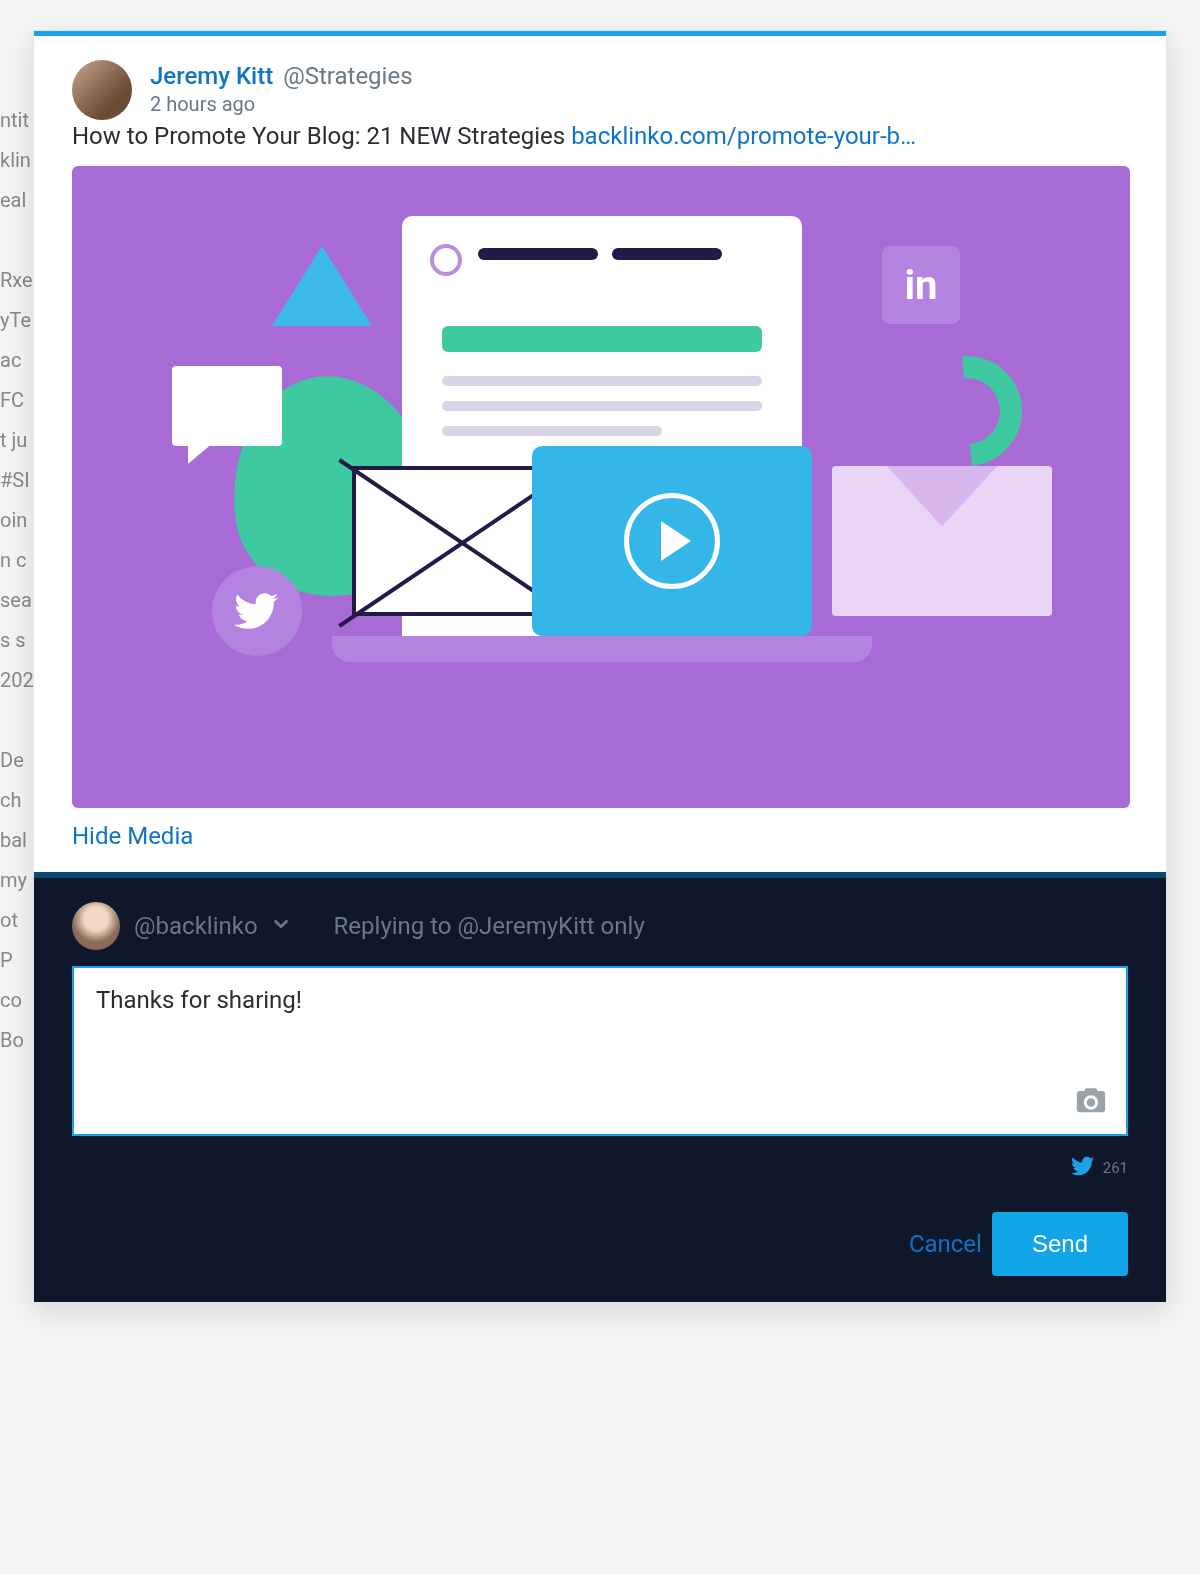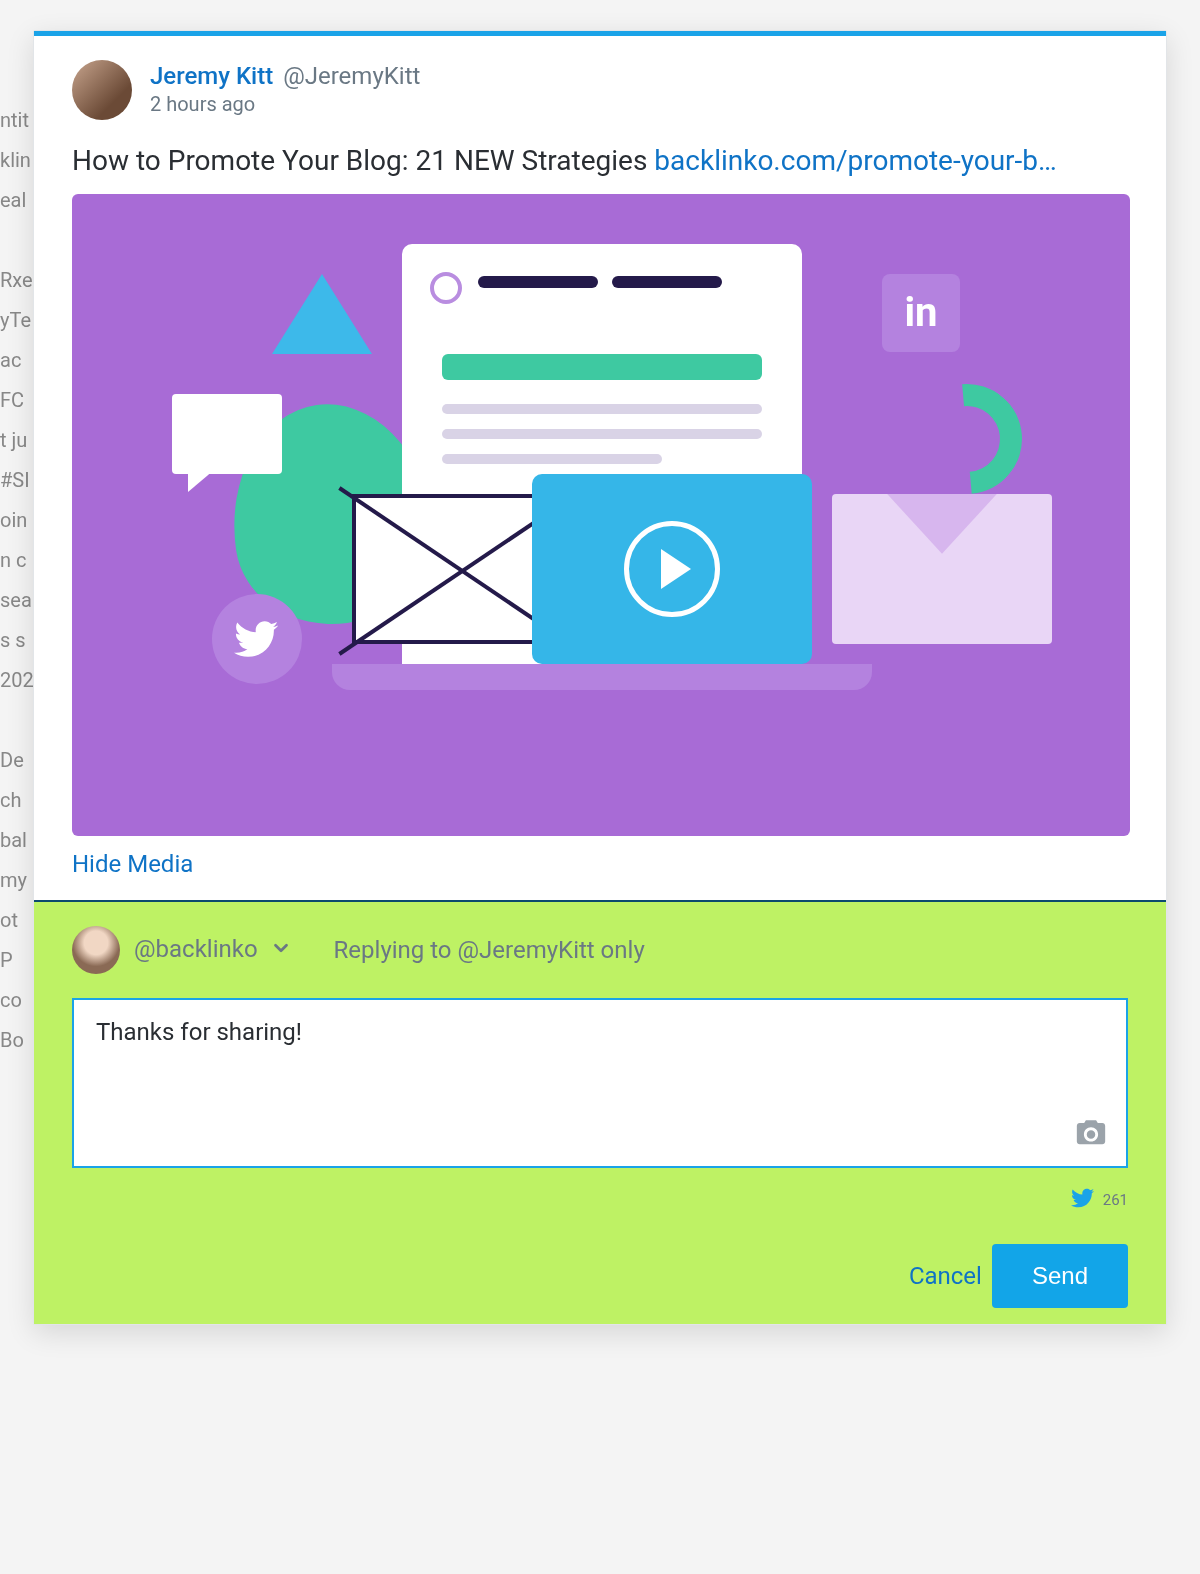--- a/index.html
+++ b/index.html
@@ -83,22 +83,21 @@
     font-size: 24px;
     font-weight: 400;
     margin-left: 6px;
   }
   .timeago {
     color: #6a7884;
     font-size: 20px;
     margin-top: 2px;
   }
   .tweet-text {
-    margin-top: 22px;
-    font-size: 28px;
+    font-size: 24px;
     color: #2a2e33;
     line-height: 1.35;
   }
   .tweet-link {
     color: #0f73c6;
   }
   .media-card {
     margin-top: 14px;
     width: 1058px;
     height: 642px;
@@ -108,23 +107,23 @@
     overflow: hidden;
   }
   .hide-media {
     display: inline-block;
     margin-top: 14px;
     color: #0f73c6;
     font-size: 24px;
     cursor: pointer;
   }
   .reply-section {
-    background: #bef264;
-    padding: 24px 38px 16px 38px;
-    border-top: 2px solid #0c4a6e;
+    background: #0f172a;
+    padding: 24px 38px 26px 38px;
+    border-top: 6px solid #0c4a6e;
   }
   .reply-meta {
     display: flex;
     align-items: center;
     gap: 14px;
   }
   .reply-avatar {
     width: 48px; height: 48px;
     border-radius: 50%;
     background: radial-gradient(circle at 50% 35%, #f1d7c4 0 30%, #8a6a55 60%);
@@ -140,21 +139,21 @@
     display: inline-block;
     margin-left: 6px;
     vertical-align: middle;
   }
   .reply-context {
     color: #6a7884;
     font-size: 24px;
     margin-left: 28px;
   }
   .reply-box {
-    margin-top: 24px;
+    margin-top: 16px;
     width: 100%;
     min-height: 170px;
     background: #fff;
     border: 2px solid #1aa3e8;
     position: relative;
     padding: 18px 22px;
   }
   .reply-text {
     font-size: 24px;
     color: #2a2e33;
@@ -326,21 +325,21 @@
 <div class="modal">
   <div class="top-accent"></div>
 
 
   <div class="tweet-section">
     <div class="tweet-head">
       <div class="avatar"></div>
       <div class="tweet-id">
         <div>
           <span class="display-name">Jeremy Kitt</span>
-          <span class="handle">@JeremyKitt</span>
+          <span class="handle">@Strategies</span>
         </div>
         <div class="timeago">2 hours ago</div>
       </div>
     </div>
 
     <div class="tweet-text">
       <span>How to Promote Your Blog: 21 NEW Strategies </span>
       <span class="tweet-link">backlinko.com/promote-your-b…</span>
     </div>
 

